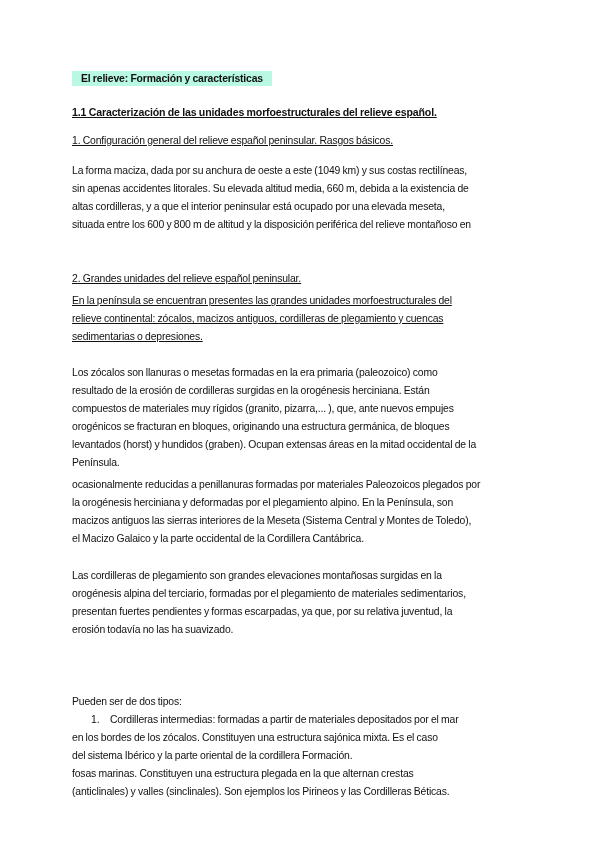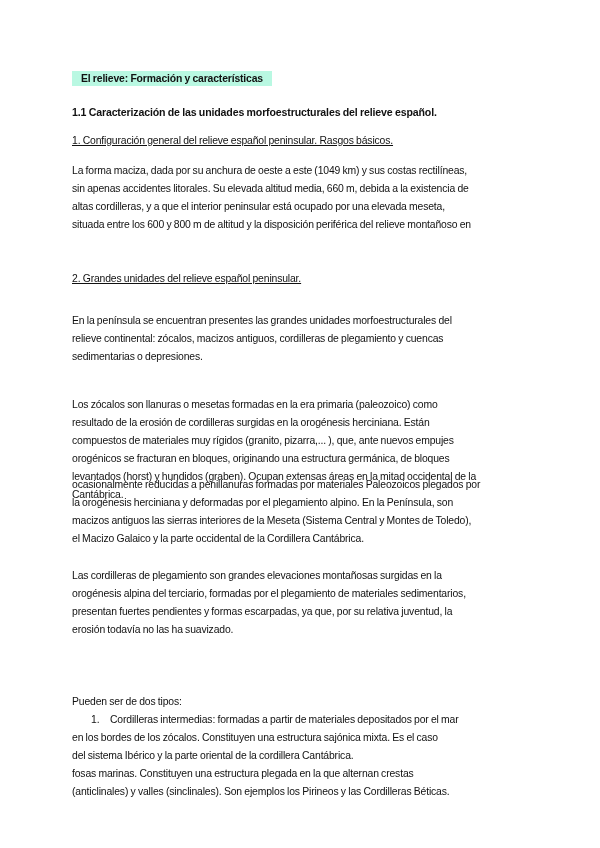--- a/index.html
+++ b/index.html
@@ -36,20 +36,21 @@
       background: #b9f8e2;
       display: inline-block;
       padding: 0 9px;
       line-height: 15px;
       width: auto;
     }
     .section-heading {
       top: 103px;
       font-weight: bold;
       font-size: 10.6px;
+      text-decoration: underline;
     }
     .subsection-heading {
       text-decoration: underline;
     }
     .para p {
       margin: 0;
     }
     .list-item {
       margin: 0;
     }
@@ -72,33 +73,33 @@
 
   <div class="line-block para" style="top:162px;">
     <p>La forma maciza, dada por su anchura de oeste a este (1049 km) y sus costas rectilíneas,</p>
     <p>sin apenas accidentes litorales. Su elevada altitud media, 660 m, debida a la existencia de</p>
     <p>altas cordilleras, y a que el interior peninsular está ocupado por una elevada meseta,</p>
     <p>situada entre los 600 y 800 m de altitud y la disposición periférica del relieve montañoso en</p>
   </div>
 
   <div class="line-block subsection-heading" style="top:270px;">2. Grandes unidades del relieve español peninsular.</div>
 
-  <div class="line-block para" style="top:312px;">
+  <div class="line-block para" style="top:292px;text-decoration:underline;">
     <p>En la península se encuentran presentes las grandes unidades morfoestructurales del</p>
     <p>relieve continental: zócalos, macizos antiguos, cordilleras de plegamiento y cuencas</p>
     <p>sedimentarias o depresiones.</p>
   </div>
 
-  <div class="line-block para" style="top:364px;margin-top:32px;">
+  <div class="line-block para" style="top:364px;">
     <p>Los zócalos son llanuras o mesetas formadas en la era primaria (paleozoico)  como</p>
     <p>resultado de la erosión de cordilleras surgidas en la orogénesis herciniana. Están</p>
     <p>compuestos de materiales muy rígidos (granito, pizarra,... ), que, ante nuevos empujes</p>
     <p>orogénicos se fracturan en bloques, originando una estructura germánica, de bloques</p>
     <p>levantados (horst) y hundidos (graben). Ocupan extensas áreas en la mitad occidental de la</p>
-    <p>Cantábrica.</p>
+    <p>Península.</p>
   </div>
 
   <div class="line-block para" style="top:476px;">
     <p>ocasionalmente reducidas a penillanuras formadas por materiales Paleozoicos plegados por</p>
     <p>la orogénesis herciniana y deformadas por el plegamiento alpino. En la Península, son</p>
     <p>macizos antiguos las sierras interiores de la Meseta (Sistema Central y Montes de Toledo),</p>
     <p>el Macizo Galaico y la parte occidental de la Cordillera Cantábrica.</p>
   </div>
 
   <div class="line-block para" style="top:567px;">
@@ -106,19 +107,19 @@
     <p>orogénesis alpina del terciario, formadas por el plegamiento de materiales sedimentarios,</p>
     <p>presentan fuertes pendientes y formas escarpadas, ya que, por su relativa juventud, la</p>
     <p>erosión todavía no las ha suavizado.</p>
   </div>
 
   <div class="line-block para" style="top:693px;">
     <p>Pueden ser de dos tipos:</p>
 
     <p class="list-item"><span class="num">1.</span><span>Cordilleras intermedias: formadas a partir de materiales depositados por el mar</span></p>
     <p>en los bordes de los zócalos. Constituyen una estructura sajónica mixta. Es el caso</p>
-    <p>del sistema Ibérico y la parte oriental de la cordillera Cantábrica.</p>
+    <p>del sistema Ibérico y la parte oriental de la cordillera Formación.</p>
 
     <p>fosas marinas. Constituyen una estructura plegada en la que alternan crestas</p>
     <p>(anticlinales) y valles (sinclinales). Son ejemplos los Pirineos y las Cordilleras Béticas.</p>
   </div>
 
 </div>
 
 </body></html>

